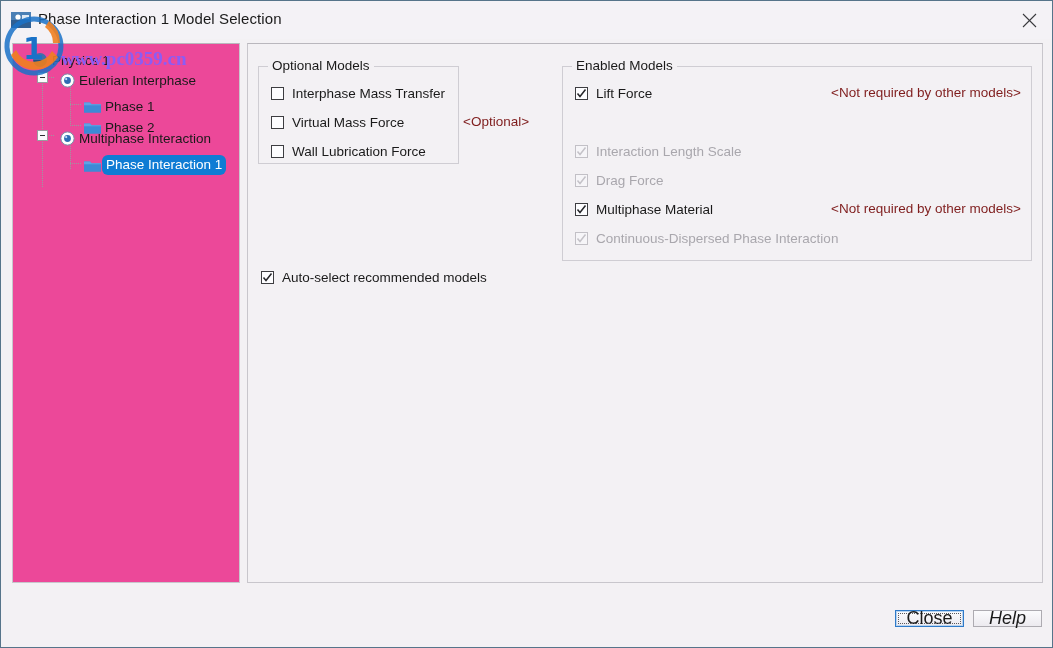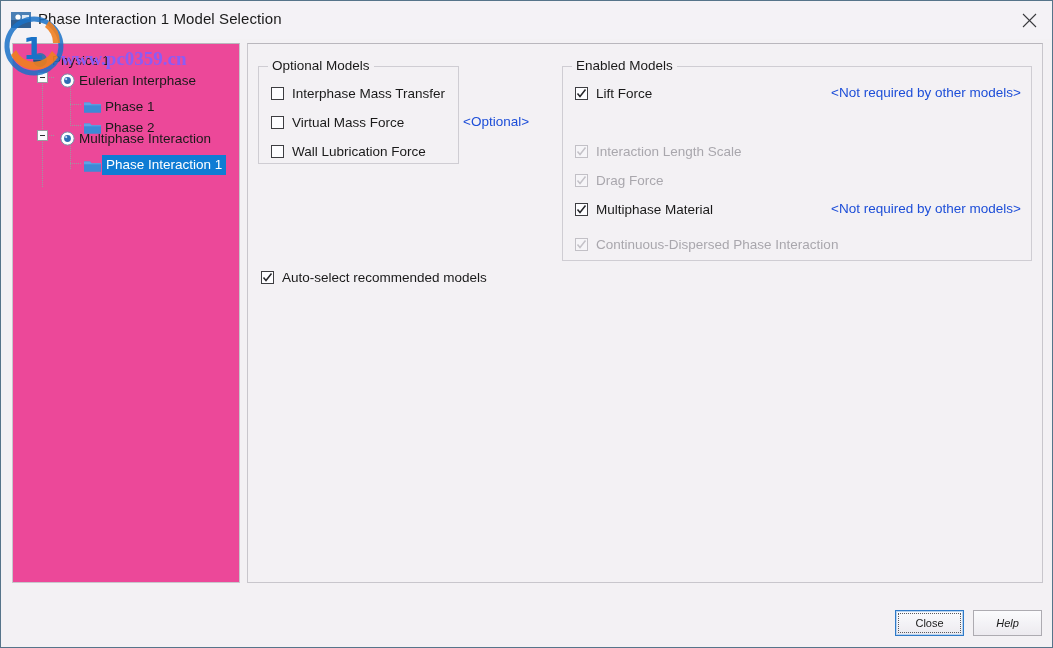--- a/index.html
+++ b/index.html
@@ -78,20 +78,21 @@
     align-items: center;
     white-space: nowrap;
     font-size: 13.5px;
     color: #1a1a1a;
   }
   .tree-label { padding: 0 3px; line-height: 17px; }
   .tree-label.selected {
     background: #0f7cd4;
     color: #ffffff;
     padding: 1px 4px 2px 4px;
+    border-radius: 6px;
   }
   
   .vline {
     position: absolute;
     width: 1px;
     border-left: 1px dotted #9a9aa0;
   }
   .hline {
     position: absolute;
     height: 1px;
@@ -167,32 +168,32 @@
   .cblabel {
     margin-left: 8px;
     font-size: 13.5px;
     color: #1a1a1a;
     line-height: 15px;
   }
   .cblabel.dim { color: #a9a7ad; }
   .note {
     position: absolute;
     font-size: 13.5px;
-    color: #1d4ed8;
+    color: #7f1d1d;
     white-space: nowrap;
   }
 
   
   .btn {
     position: absolute;
     box-sizing: border-box;
-    height: 26px;
+    height: 17px;
     border: 1px solid #adabb1;
     background: linear-gradient(#fbfbfd, #eceaef);
-    font-size: 11px;
+    font-size: 18px;
     color: #1a1a1a;
     display: flex;
     align-items: center;
     justify-content: center;
     cursor: default;
   }
   .btn.focused {
     border: 1px solid #2f7ac8;
     box-shadow: inset 0 0 0 1px #b8d4f0;
   }
@@ -391,21 +392,21 @@
       <div class="cbrow" style="left:12px; top:132px;">
         <span class="cbox">
           <svg width="11" height="11" viewBox="0 0 11 11">
             <polyline points="1.5,5.5 4,8.5 9.5,1.5" fill="none" stroke="#26262a" stroke-width="1.5"></polyline>
           </svg>
         </span>
         <span class="cblabel">Multiphase Material</span>
       </div>
       <div class="note" style="left:268px; top:134px;">&lt;Not required by other models&gt;</div>
 
-      <div class="cbrow" style="left:12px; top:167px;">
+      <div class="cbrow" style="left:12px; top:161px;">
         <span class="cbox dim">
           <svg width="11" height="11" viewBox="0 0 11 11">
             <polyline points="1.5,5.5 4,8.5 9.5,1.5" fill="none" stroke="#c4c2c8" stroke-width="1.5"></polyline>
           </svg>
         </span>
         <span class="cblabel dim">Continuous-Dispersed Phase Interaction</span>
       </div>
     </div>
 
     <div class="cbrow" style="left:13px; top:223px;">

